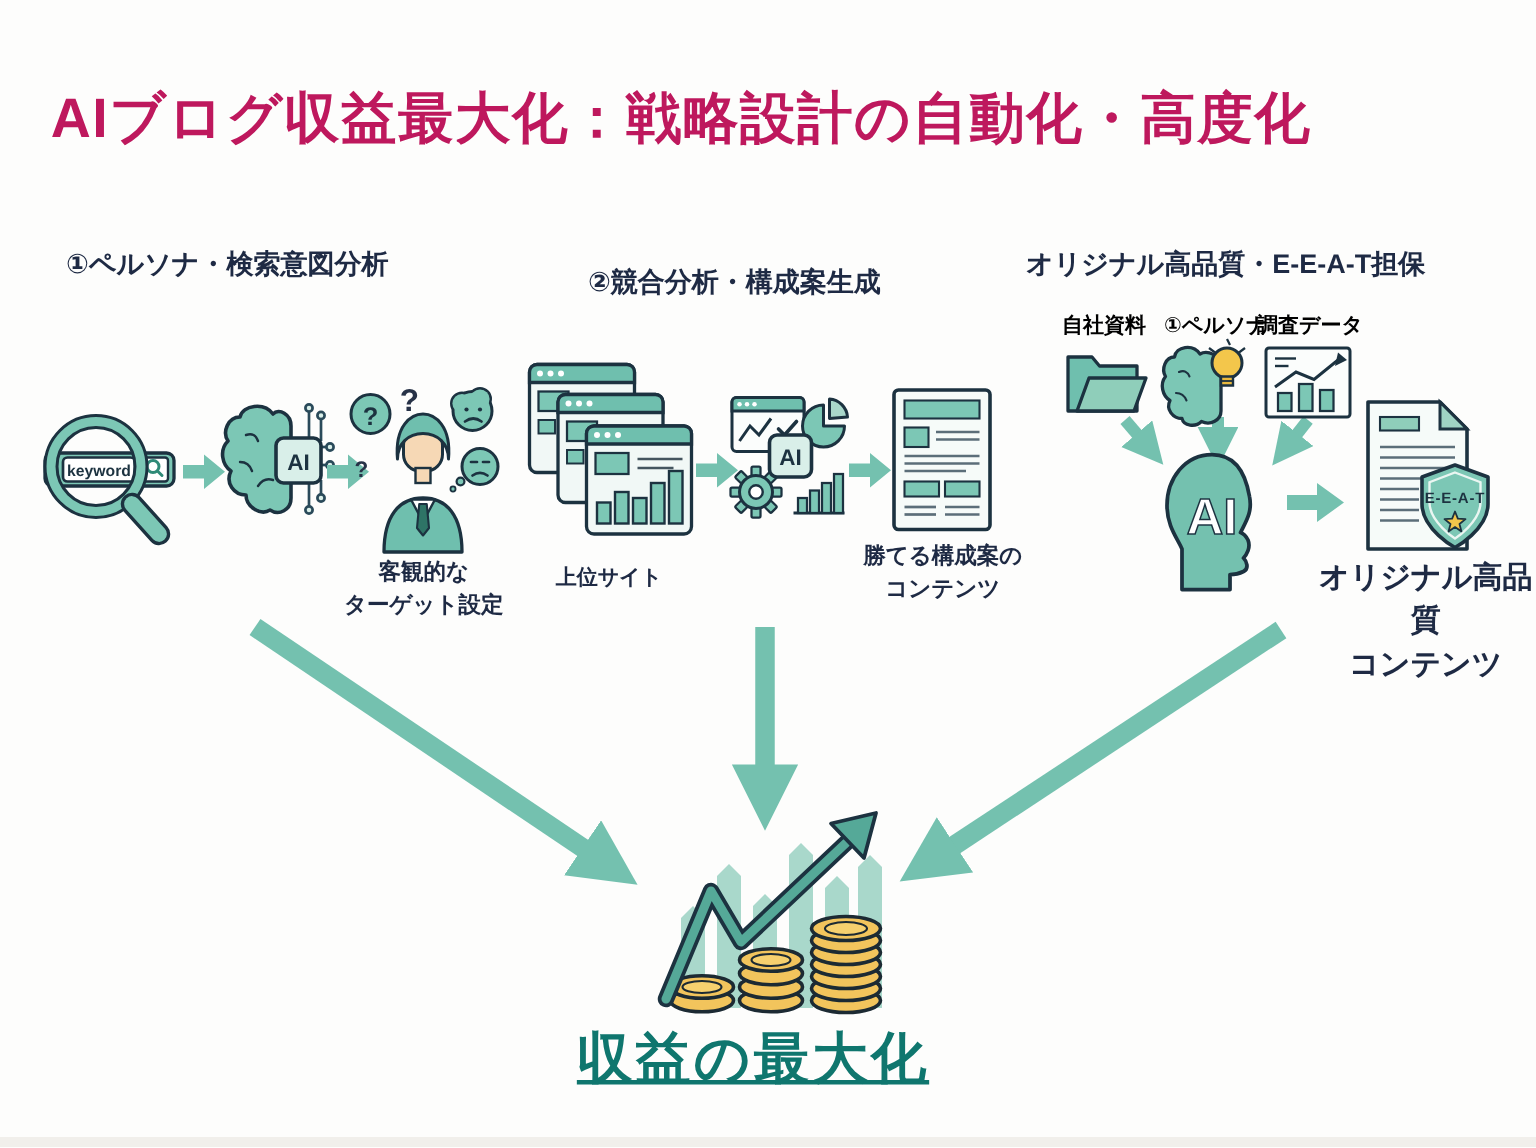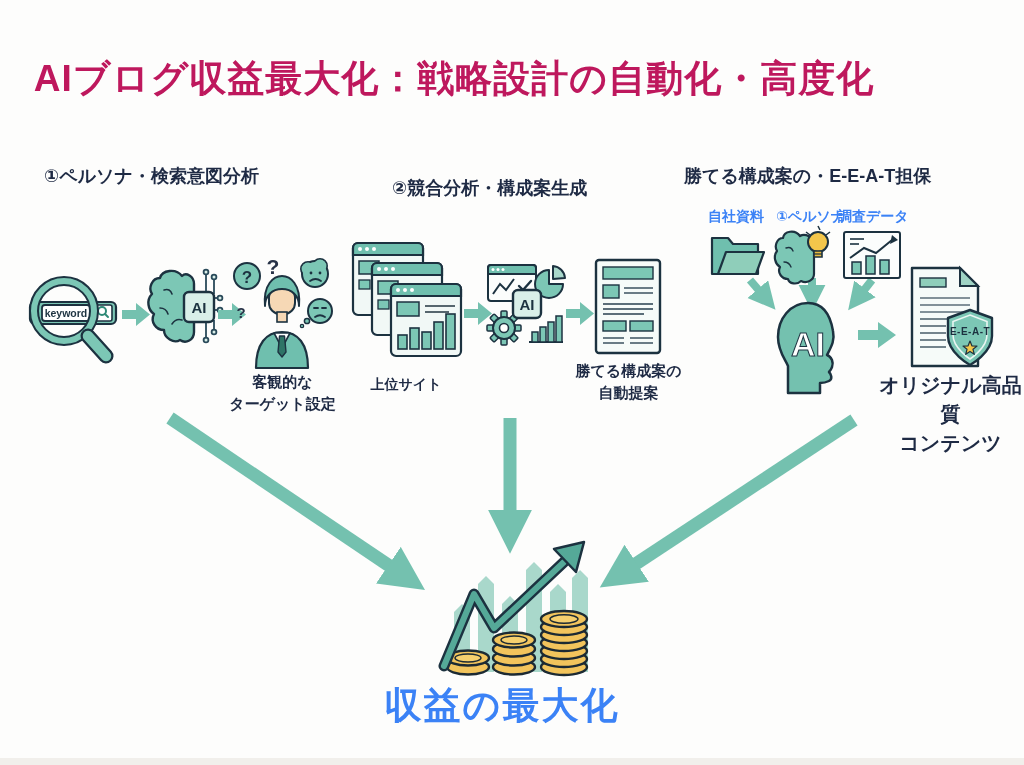--- a/index.html
+++ b/index.html
@@ -15,25 +15,25 @@
     font-size:37px;font-weight:800;letter-spacing:1px;color:#be185d;margin-top:14px;
   }
   .col-heading{
     font-size:18px;font-weight:800;color:#1e2a44;white-space:nowrap;
   }
   .caption{
     font-size:15px;font-weight:800;color:#1e2a44;text-align:center;
     white-space:pre-line;line-height:1.45;
   }
   .input-label{
-    font-size:14px;font-weight:800;color:#3b82f6;text-align:center;white-space:nowrap;
+    font-size:14px;font-weight:800;color:#000000;text-align:center;white-space:nowrap;
   }
   .outcome-label{
     left:0;top:681px;width:1004px;text-align:center;
-    font-size:37px;font-weight:800;color:#3b82f6;letter-spacing:2px;
+    font-size:37px;font-weight:800;color:#0f766e;letter-spacing:2px;text-decoration:underline;
   }
   .bottom-band{left:0;bottom:0;width:1024px;height:7px;background:#f1efeb;}
   svg{display:block;overflow:visible;}
   svg text{font-family:"Liberation Sans","DejaVu Sans",sans-serif;}
 </style>
 </head>
 <body>
 
 <div class="stage">
 
@@ -48,21 +48,21 @@
     <line x1="854" y1="420" x2="628" y2="569" stroke="#74c1af" stroke-width="13" marker-end="url(#head)"></line>
     <line x1="750" y1="280" x2="762" y2="294" stroke="#74c1af" stroke-width="8" marker-end="url(#head)"></line>
     <line x1="812" y1="278" x2="812" y2="291" stroke="#74c1af" stroke-width="8" marker-end="url(#head)"></line>
     <line x1="872" y1="280" x2="861" y2="294" stroke="#74c1af" stroke-width="8" marker-end="url(#head)"></line>
   </svg>
 
   <div class="abs title">AIブログ収益最大化：戦略設計の自動化・高度化</div>
 
   <div class="abs col-heading" style="left:44px;top:164px;">①ペルソナ・検索意図分析</div>
   <div class="abs col-heading" style="left:392px;top:176px;">②競合分析・構成案生成</div>
-  <div class="abs col-heading" style="left:684px;top:164px;">勝てる構成案の・E-E-A-T担保</div>
+  <div class="abs col-heading" style="left:684px;top:164px;">オリジナル高品質・E-E-A-T担保</div>
 
   <svg class="abs" style="left:26px;top:266px;" width="94" height="98" viewBox="0 0 94 98">
     <rect x="4" y="36" width="86" height="22" rx="5" fill="#7cc7b5" stroke="#1c3240" stroke-width="2.2"></rect>
     <rect x="16" y="39" width="48" height="16" rx="3" fill="#ffffff" stroke="#1c3240" stroke-width="1.8"></rect>
     <text x="40" y="51" text-anchor="middle" font-size="10.5" font-weight="700" fill="#1c3240">keyword</text>
     <rect x="68" y="39" width="18" height="16" rx="2" fill="#ffffff" stroke="#1c3240" stroke-width="1.6"></rect>
     <g>
       <circle cx="76" cy="45" r="4" fill="none" stroke="#2f8a77" stroke-width="2"></circle>
       <line x1="79" y1="48" x2="82" y2="51" stroke="#2f8a77" stroke-width="2" stroke-linecap="round"></line>
     </g>
@@ -242,21 +242,21 @@
     <rect x="9" y="63" width="23" height="10" fill="#7cc7b5" stroke="#1c3240" stroke-width="1.4"></rect>
     <rect x="36" y="63" width="23" height="10" fill="#7cc7b5" stroke="#1c3240" stroke-width="1.4"></rect>
     <g stroke="#5b6e79" stroke-width="1.8">
       <line x1="9" y1="80" x2="30" y2="80"></line>
         <line x1="36" y1="80" x2="59" y2="80"></line>
       <line x1="9" y1="85" x2="30" y2="85"></line>
         <line x1="36" y1="85" x2="59" y2="85"></line>
     </g>
   </svg>
   <div class="abs caption" style="left:556px;top:360px;width:145px;">勝てる構成案の
-自動提案</div>
+コンテンツ</div>
 
   <div class="abs input-label" style="left:706px;top:208px;width:60px;">自社資料</div>
   <div class="abs input-label" style="left:776px;top:208px;width:60px;">①ペルソナ</div>
   <div class="abs input-label" style="left:838px;top:208px;width:70px;">調査データ</div>
 
   <svg class="abs" style="left:708px;top:230px;" width="58" height="50" viewBox="0 0 58 50">
     <path d="M4,8 L20,8 L25,14 L50,14 L50,44 L4,44 Z" fill="#6fbfae" stroke="#1c3240" stroke-width="2.2" stroke-linejoin="round"></path>
     <path d="M10,44 L18,22 L56,22 L48,44 Z" fill="#8fceba" stroke="#1c3240" stroke-width="2.2" stroke-linejoin="round"></path>
   </svg>
 

